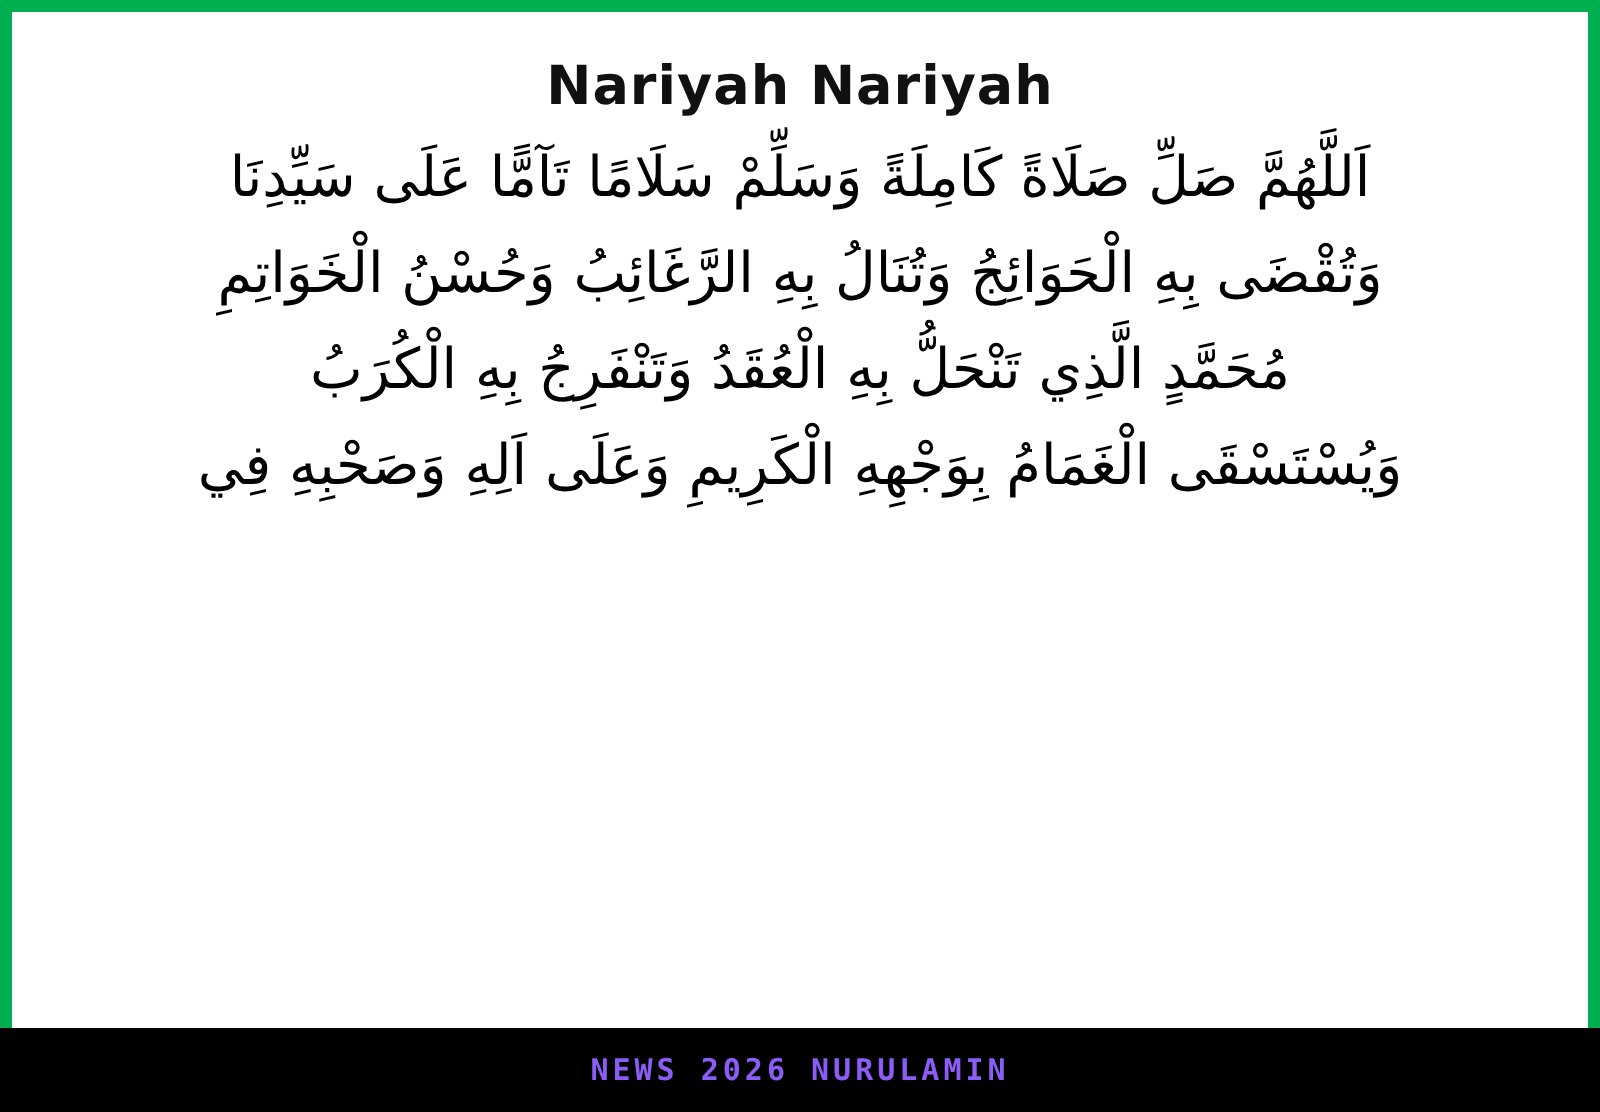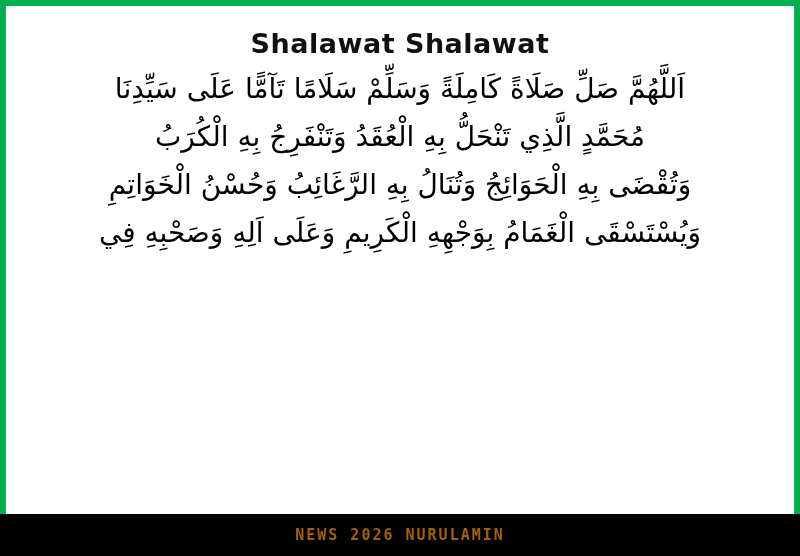--- a/index.html
+++ b/index.html
@@ -61,39 +61,39 @@
     left: 0;
     right: 0;
     bottom: 0;
     height: 42px;
     background: #000000;
     display: flex;
     align-items: center;
     justify-content: center;
   }
   .footer-text {
-    color: #a16207;
+    color: #8b5cf6;
     font-family: "DejaVu Sans Mono", "Liberation Mono", monospace;
     font-size: 15px;
     font-weight: bold;
     letter-spacing: 2px;
   }
 </style>
 </head>
 <body>
 
 <div class="poster">
   <div class="card">
 
-    <div class="title">Shalawat Shalawat</div>
+    <div class="title">Nariyah Nariyah</div>
 
     <div class="arabic-block">
       <div class="arabic-line">اَللَّهُمَّ صَلِّ صَلَاةً كَامِلَةً وَسَلِّمْ سَلَامًا تَآمًّا عَلَى سَيِّدِنَا</div>
+      <div class="arabic-line">وَتُقْضَى بِهِ الْحَوَائِجُ وَتُنَالُ بِهِ الرَّغَائِبُ وَحُسْنُ الْخَوَاتِمِ</div>
       <div class="arabic-line">مُحَمَّدٍ الَّذِي تَنْحَلُّ بِهِ الْعُقَدُ وَتَنْفَرِجُ بِهِ الْكُرَبُ</div>
-      <div class="arabic-line">وَتُقْضَى بِهِ الْحَوَائِجُ وَتُنَالُ بِهِ الرَّغَائِبُ وَحُسْنُ الْخَوَاتِمِ</div>
       <div class="arabic-line">وَيُسْتَسْقَى الْغَمَامُ بِوَجْهِهِ الْكَرِيمِ وَعَلَى اَلِهِ وَصَحْبِهِ فِي</div>
     </div>
 
   </div>
 
   <div class="footer-bar">
     <span class="footer-text">NEWS 2026 NURULAMIN</span>
   </div>
 </div>
 

